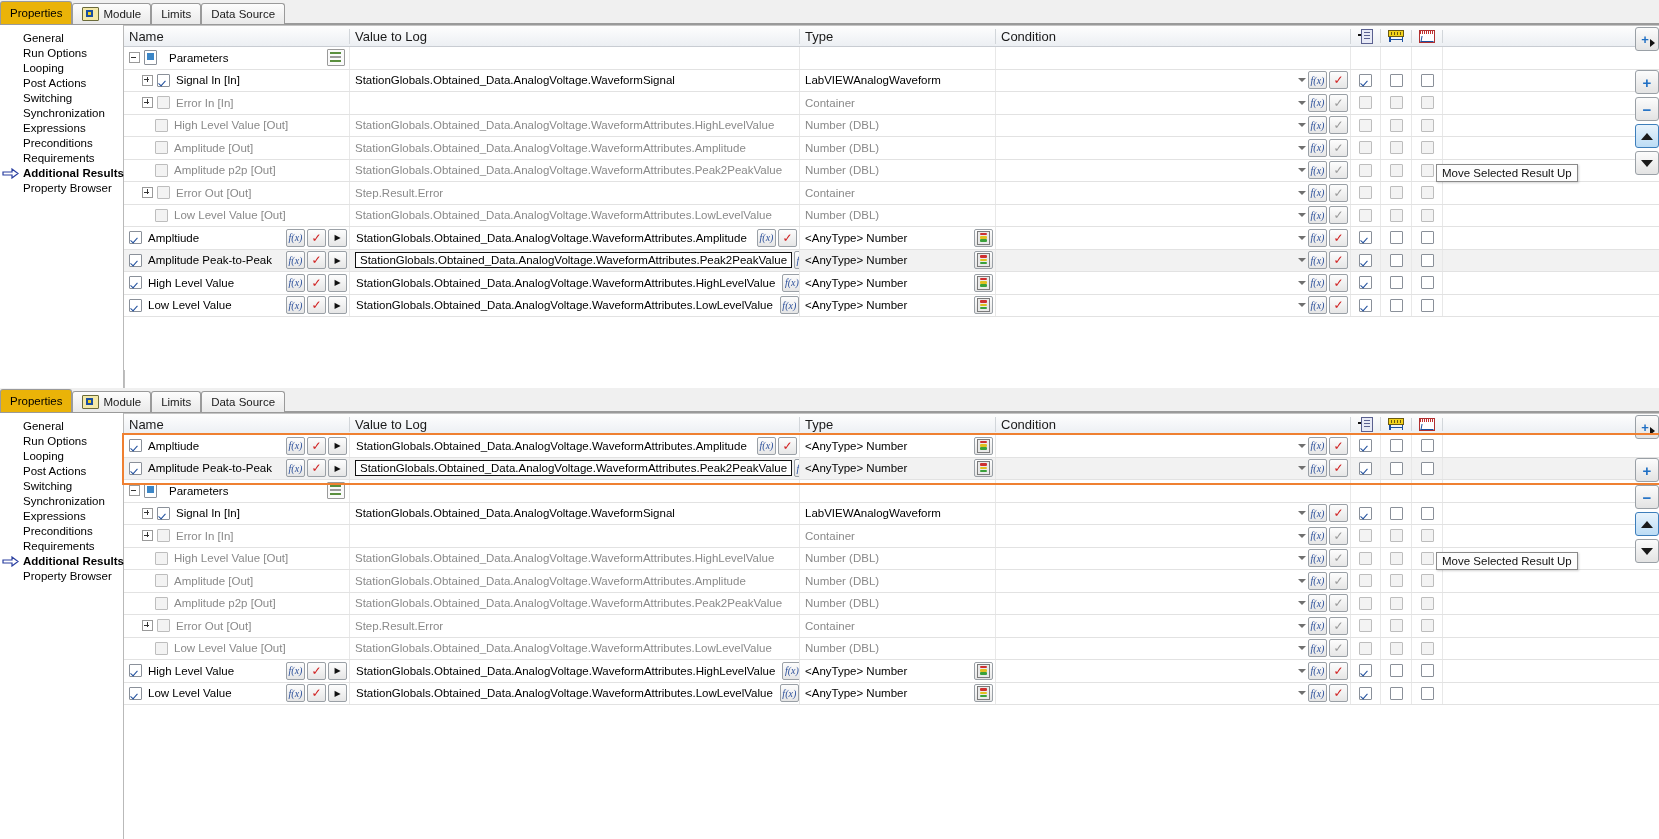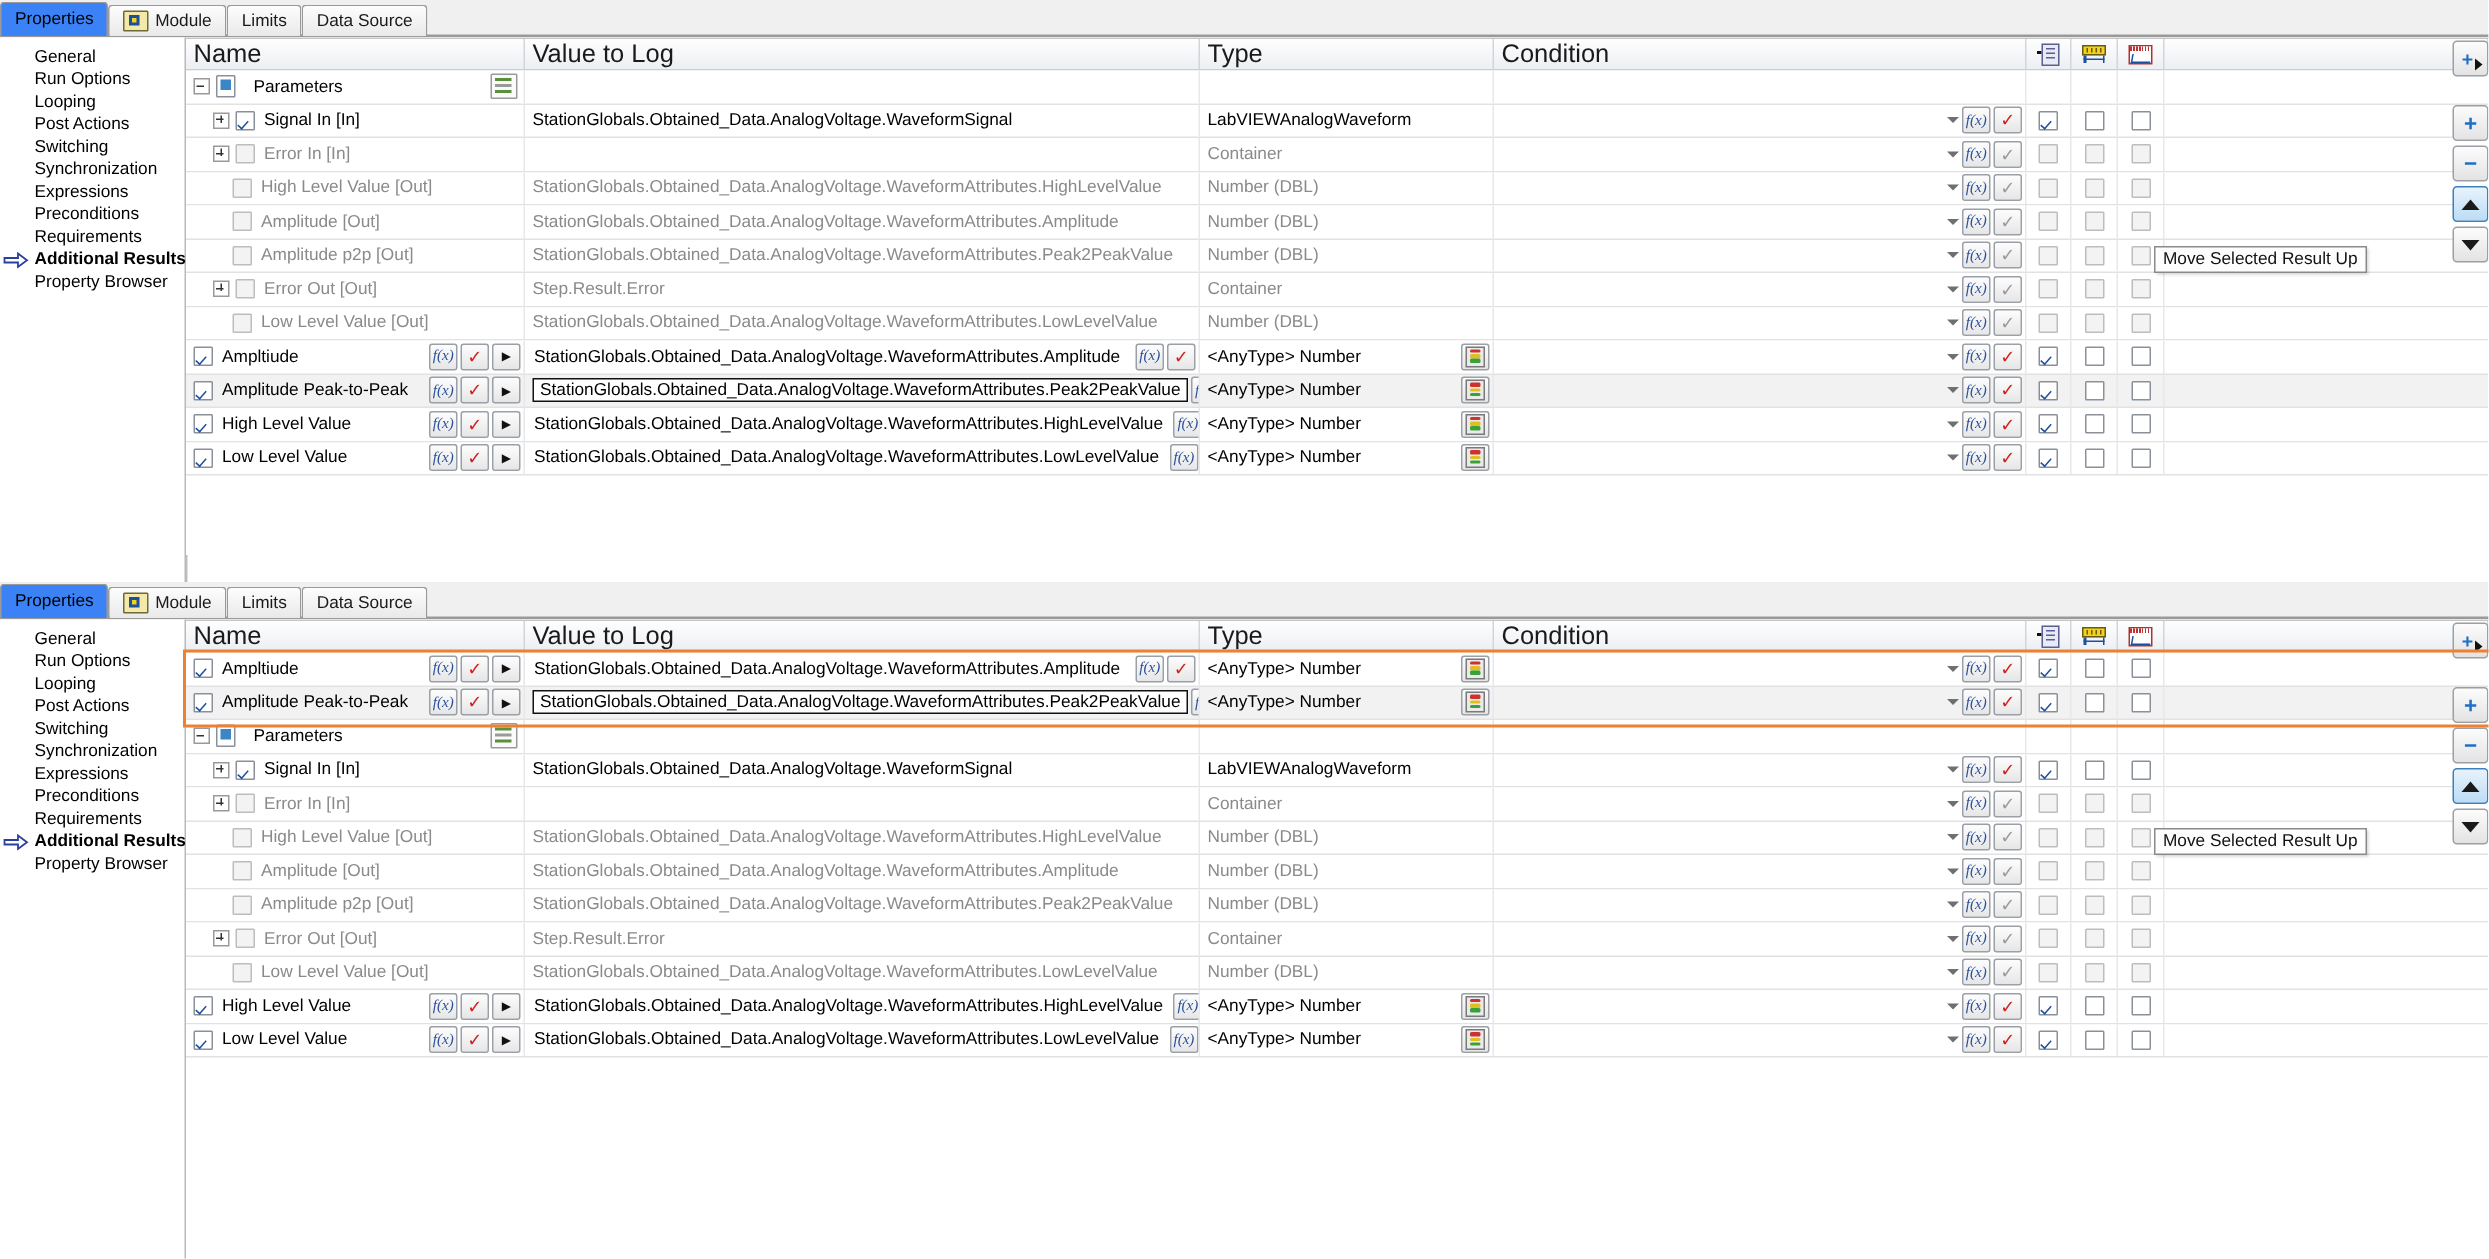--- a/index.html
+++ b/index.html
@@ -9,40 +9,40 @@
   #panel-top{top:0;height:388px;}
   #panel-bottom{top:388px;height:451px;}
 
   
   .tabstrip{position:relative;height:24px;background:#f0f0f0;border-bottom:1px solid #9a9a9a;}
   .tabstrip:after{content:"";position:absolute;left:0;right:0;bottom:0;height:1px;background:#9a9a9a;}
   .tab{position:relative;display:inline-flex;align-items:center;gap:4px;height:21px;margin-top:2px;
        padding:0 9px;border:1px solid #9a9a9a;border-bottom:none;
        border-radius:3px 3px 0 0;background:linear-gradient(#fdfdfd,#e9e9e9);
        font-size:11.5px;color:#1a1a1a;vertical-align:bottom;box-sizing:border-box;}
-  .tab.active{background:#3b82f6;height:23px;margin-top:1px;z-index:3;color:#000;}
+  .tab.active{background:#eab308;height:23px;margin-top:1px;z-index:3;color:#000;}
   .tabs-inner{position:absolute;left:0;bottom:0;white-space:nowrap;z-index:2;}
   .modicon{width:15px;height:12px;background:#f4e9a8;border:1px solid #6b6b3a;
            display:inline-block;position:relative;border-radius:1px;}
   .modicon:before{content:"";position:absolute;left:3px;top:2px;width:7px;height:7px;background:#1b4fa0;}
   .modicon:after{content:"";position:absolute;left:4.5px;top:3.5px;width:3px;height:3px;background:#f2d21a;}
 
   
   .body{position:relative;display:flex;background:#fff;}
   .sidebar{width:124px;flex:0 0 124px;background:#fff;border-right:1px solid #b9b9b9;
            padding-top:6px;box-sizing:border-box;}
   .side-item{height:15px;line-height:15px;padding-left:23px;font-size:11.5px;color:#000;white-space:nowrap;}
   .side-item.sel{font-weight:bold;position:relative;}
   .arrow-mark{position:absolute;left:2px;top:2px;width:18px;height:11px;}
 
   
   .grid{flex:1;position:relative;background:#fff;overflow:hidden;}
   .gridwrap{position:relative;border-top:1px solid #c4c4c4;}
   .hrow{display:flex;height:20px;background:linear-gradient(#fefefe,#eceff3);
-        border-bottom:1px solid #c8ccd2;font-size:17px;color:#1a1a1a;}
+        border-bottom:1px solid #c8ccd2;font-size:13px;color:#1a1a1a;align-items:center;}
   .hcell{display:flex;align-items:center;padding-left:5px;border-right:1px solid #d2d6da;
          box-sizing:border-box;justify-content:flex-start;}
   .hcell.icn{justify-content:center;padding-left:0;}
   .c-name{width:226px;flex:0 0 226px;}
   .c-val{width:450px;flex:0 0 450px;}
   .c-type{width:196px;flex:0 0 196px;}
   .c-cond{width:355px;flex:0 0 355px;}
   .c-k1{width:30px;flex:0 0 30px;}
   .c-k2{width:31px;flex:0 0 31px;}
   .c-k3{width:31px;flex:0 0 31px;}

